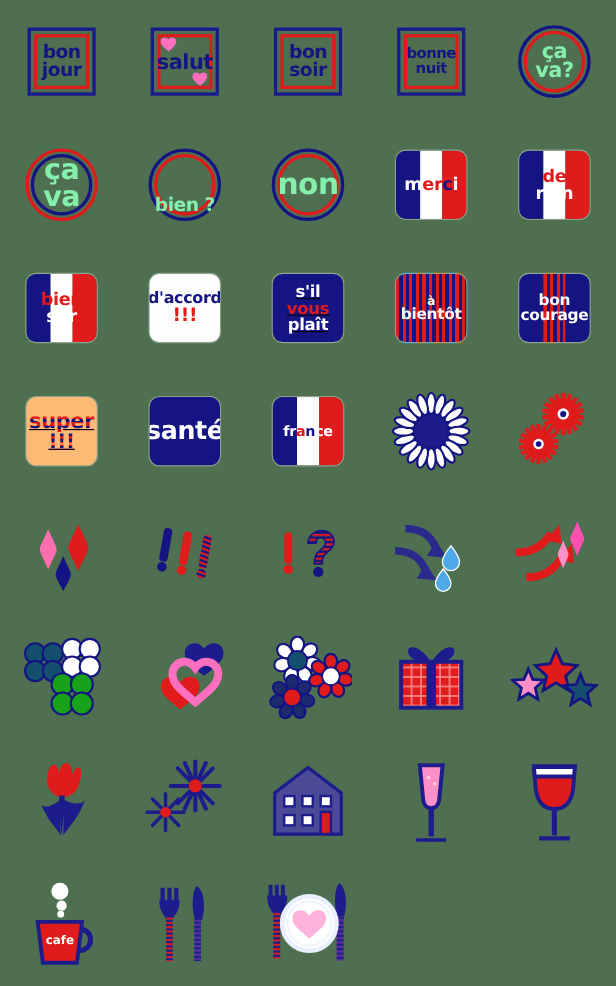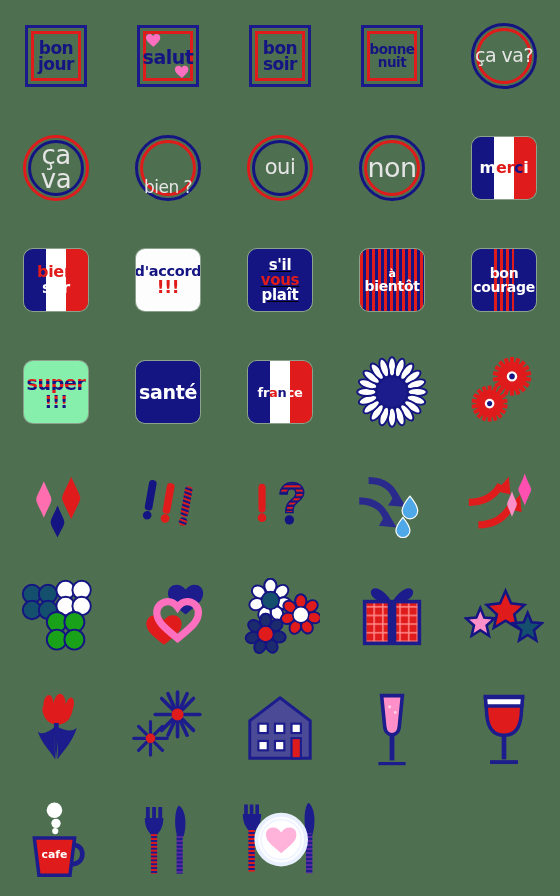--- a/index.html
+++ b/index.html
@@ -57,21 +57,21 @@
     position:relative;
     display:flex;align-items:center;justify-content:center;
   }
   .cbadge::before{
     content:"";position:absolute;left:2px;top:2px;right:2px;bottom:2px;
     border:3px solid #e01b1b;border-radius:50%;box-sizing:border-box;
   }
   .cbadge.redout{border-color:#e01b1b;}
   .cbadge.redout::before{border-color:#141482;}
   .cbadge .txt{
-    position:relative;z-index:3;color:#e5e5e5;font-weight:normal;
+    position:relative;z-index:3;color:#86efac;font-weight:bold;
     text-align:center;line-height:0.92;letter-spacing:-0.5px;
   }
   .c-cava .txt{font-size:26px;}
   .c-cavaq .txt{font-size:19px;}
   .c-bien .txt{font-size:17px;margin-top:40px;}
   .c-tres .txt{font-size:15px;}
   .c-oui .txt{font-size:21px;}
   .c-non .txt{font-size:27px;}
 
   
@@ -98,24 +98,24 @@
   .t-merci .tl{font-size:16px;}
   .t-derien .tl{font-size:16px;}
   .t-biensur .tl{font-size:16px;}
   .t-daccord{background:#fdfdfd;}
   .t-daccord .tl{font-size:14.5px;}
   .t-silvousplait{background:#141482;text-decoration:underline;}
   .t-silvousplait .tl{font-size:15px;}
   .t-abientot .tl{font-size:14px;}
   .t-boncourage{background:#141482;}
   .t-boncourage .tl{font-size:14px;}
-  .t-super{background:#86efac;}
+  .t-super{background:#fdba74;text-decoration:underline;}
   .t-super .tl{font-size:19px;}
   .t-sante{background:#141482;}
-  .t-sante .tl{font-size:19px;}
+  .t-sante .tl{font-size:23px;}
   .t-france .tl{font-size:13px;}
 
   .stripes-rb{position:absolute;inset:0;
     background:repeating-linear-gradient(90deg,#e01b1b 0 3px,#141482 3px 6px);}
   .stripes-mid{position:absolute;left:50%;top:0;bottom:0;width:20px;
     transform:translateX(-50%);
     background:repeating-linear-gradient(90deg,#e01b1b 0 3px,#141482 3px 6px);}
   .striped-text{
     background:repeating-linear-gradient(0deg,#e01b1b 0 3px,#141482 3px 6px);
     -webkit-background-clip:text;background-clip:text;color:transparent;
@@ -196,27 +196,20 @@
   <div class="cell">
     <div class="cbadge c-bien">
       <span class="txt">
         <span class="l1">bien</span>
         <span class="l2">?</span>
       </span>
     </div>
   </div>
 
 
-  <div class="cell">
-    <div class="cbadge c-oui redout">
-      <span class="txt">
-        <span class="l1">oui</span>
-      </span>
-    </div>
-  </div>
 
   <div class="cell">
     <div class="cbadge c-non">
       <span class="txt">
         <span class="l1">non</span>
       </span>
     </div>
   </div>
 
   <div class="cell">
@@ -225,20 +218,33 @@
           <i class="b"></i>
           <i class="w"></i>
           <i class="r"></i>
         </span>
       <span class="tl">
         <span class="w-txt">m</span><span class="r-txt">e</span><span class="r-txt">r</span><span class="b-txt">c</span><span class="w-txt">i</span>
       </span>
     </div>
   </div>
 
+  <div class="cell">
+    <div class="tile t-derien">
+      <span class="flagbg">
+          <i class="b"></i>
+          <i class="w"></i>
+          <i class="r"></i>
+        </span>
+      <span class="tl">
+        <span class="r-txt" style="display:block">de</span>
+        <span class="w-txt" style="display:block">rien</span>
+      </span>
+    </div>
+  </div>
 
   <div class="cell">
     <div class="tile t-biensur">
       <span class="flagbg">
           <i class="b"></i>
           <i class="w"></i>
           <i class="r"></i>
         </span>
       <span class="tl">
         <span class="r-txt" style="display:block">bien</span>

